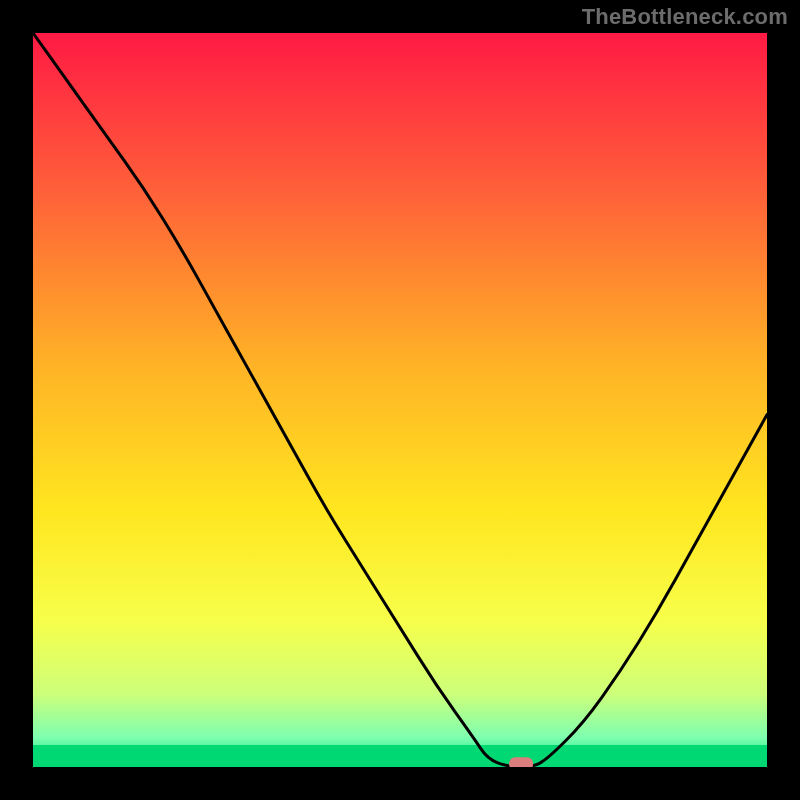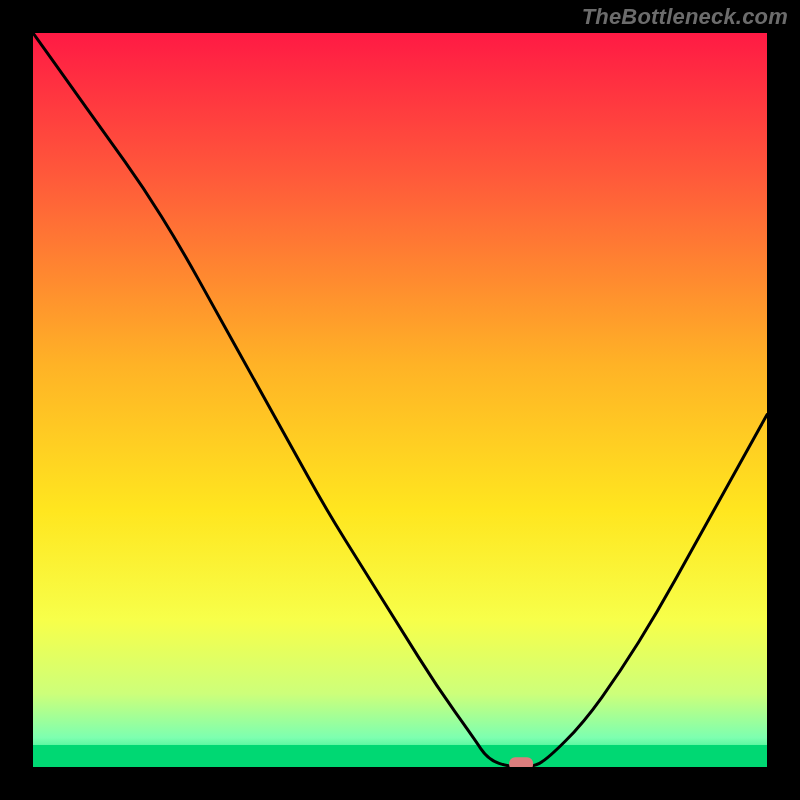--- a/index.html
+++ b/index.html
@@ -21,21 +21,20 @@
   }
   .watermark {
     position: absolute;
     top: 4px;
     right: 12px;
     color: #6c6c6c;
     font-size: 22px;
     font-weight: 600;
     letter-spacing: 0.2px;
     user-select: none;
-    font-style: italic;
   }
   .plot-wrap {
     position: absolute;
     left: 33px;
     top: 33px;
     width: 734px;
     height: 734px;
   }
   svg { display: block; }
 </style>

